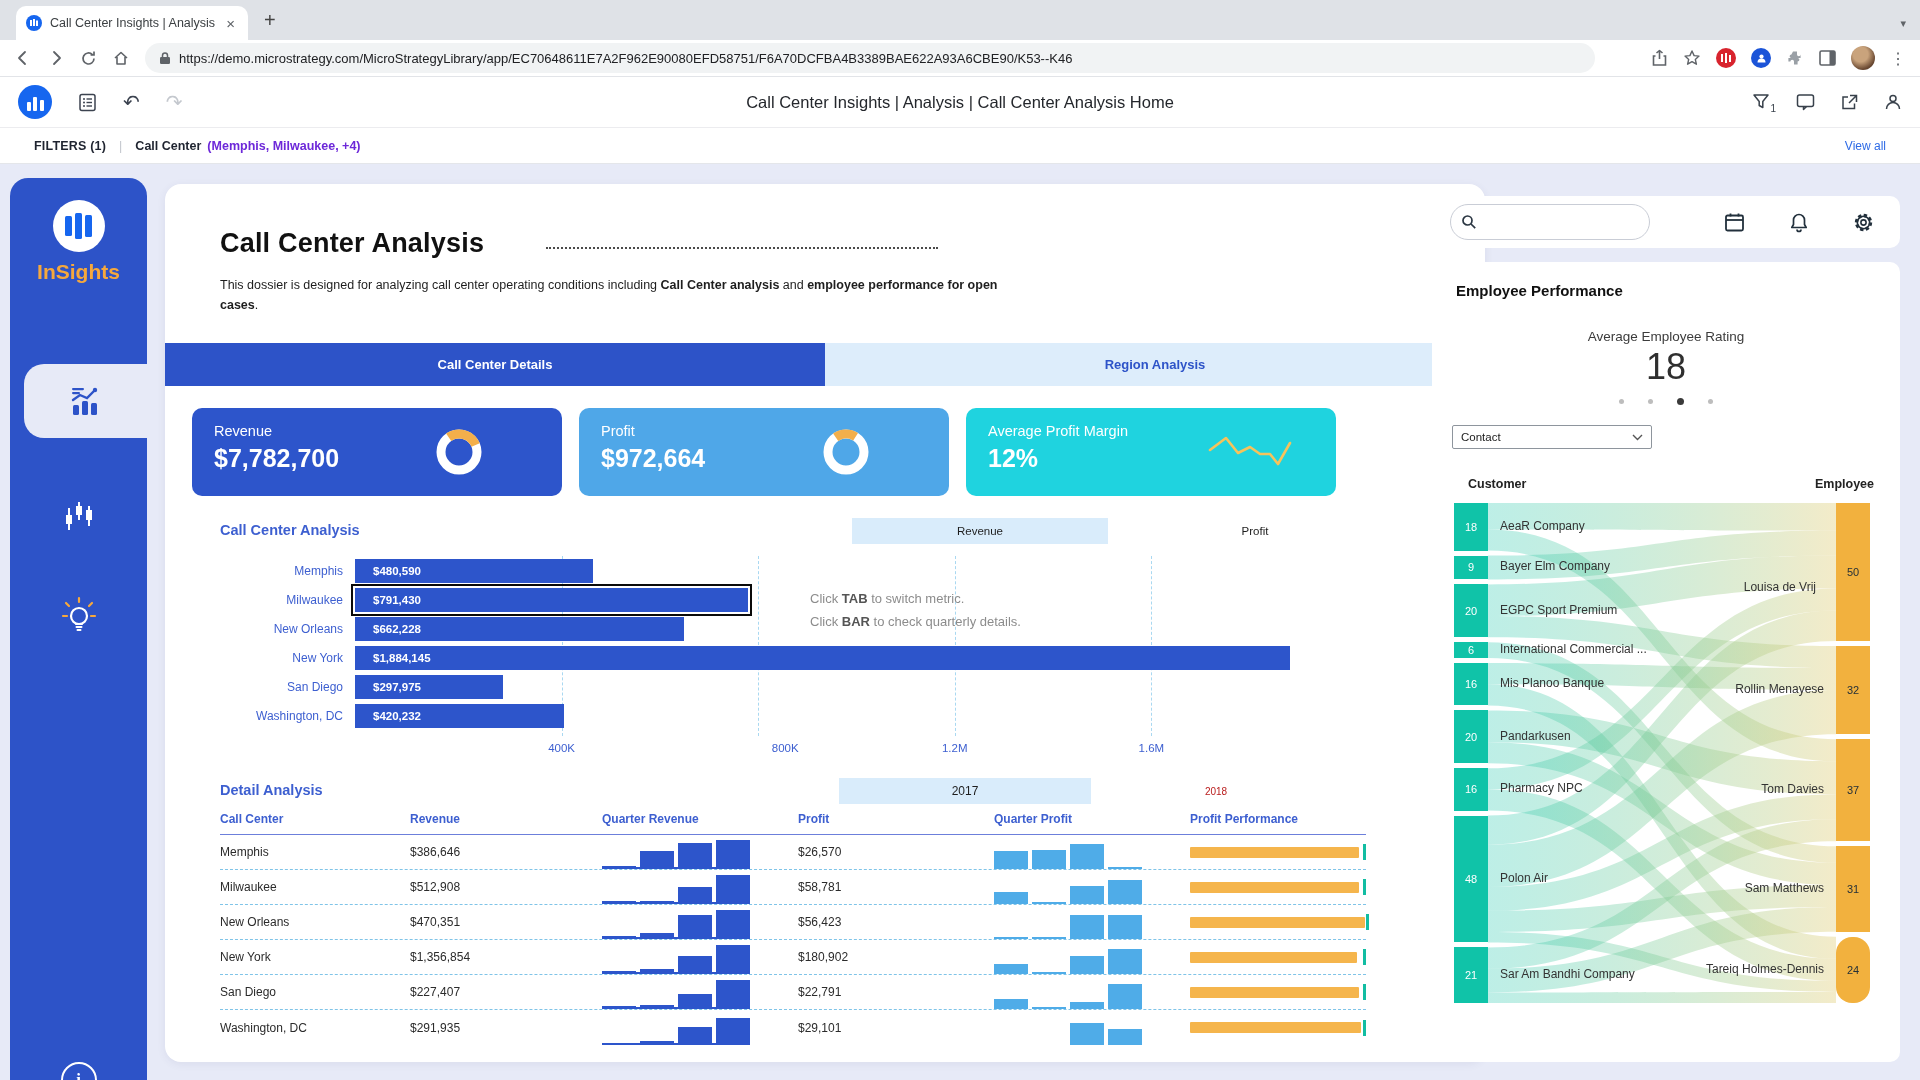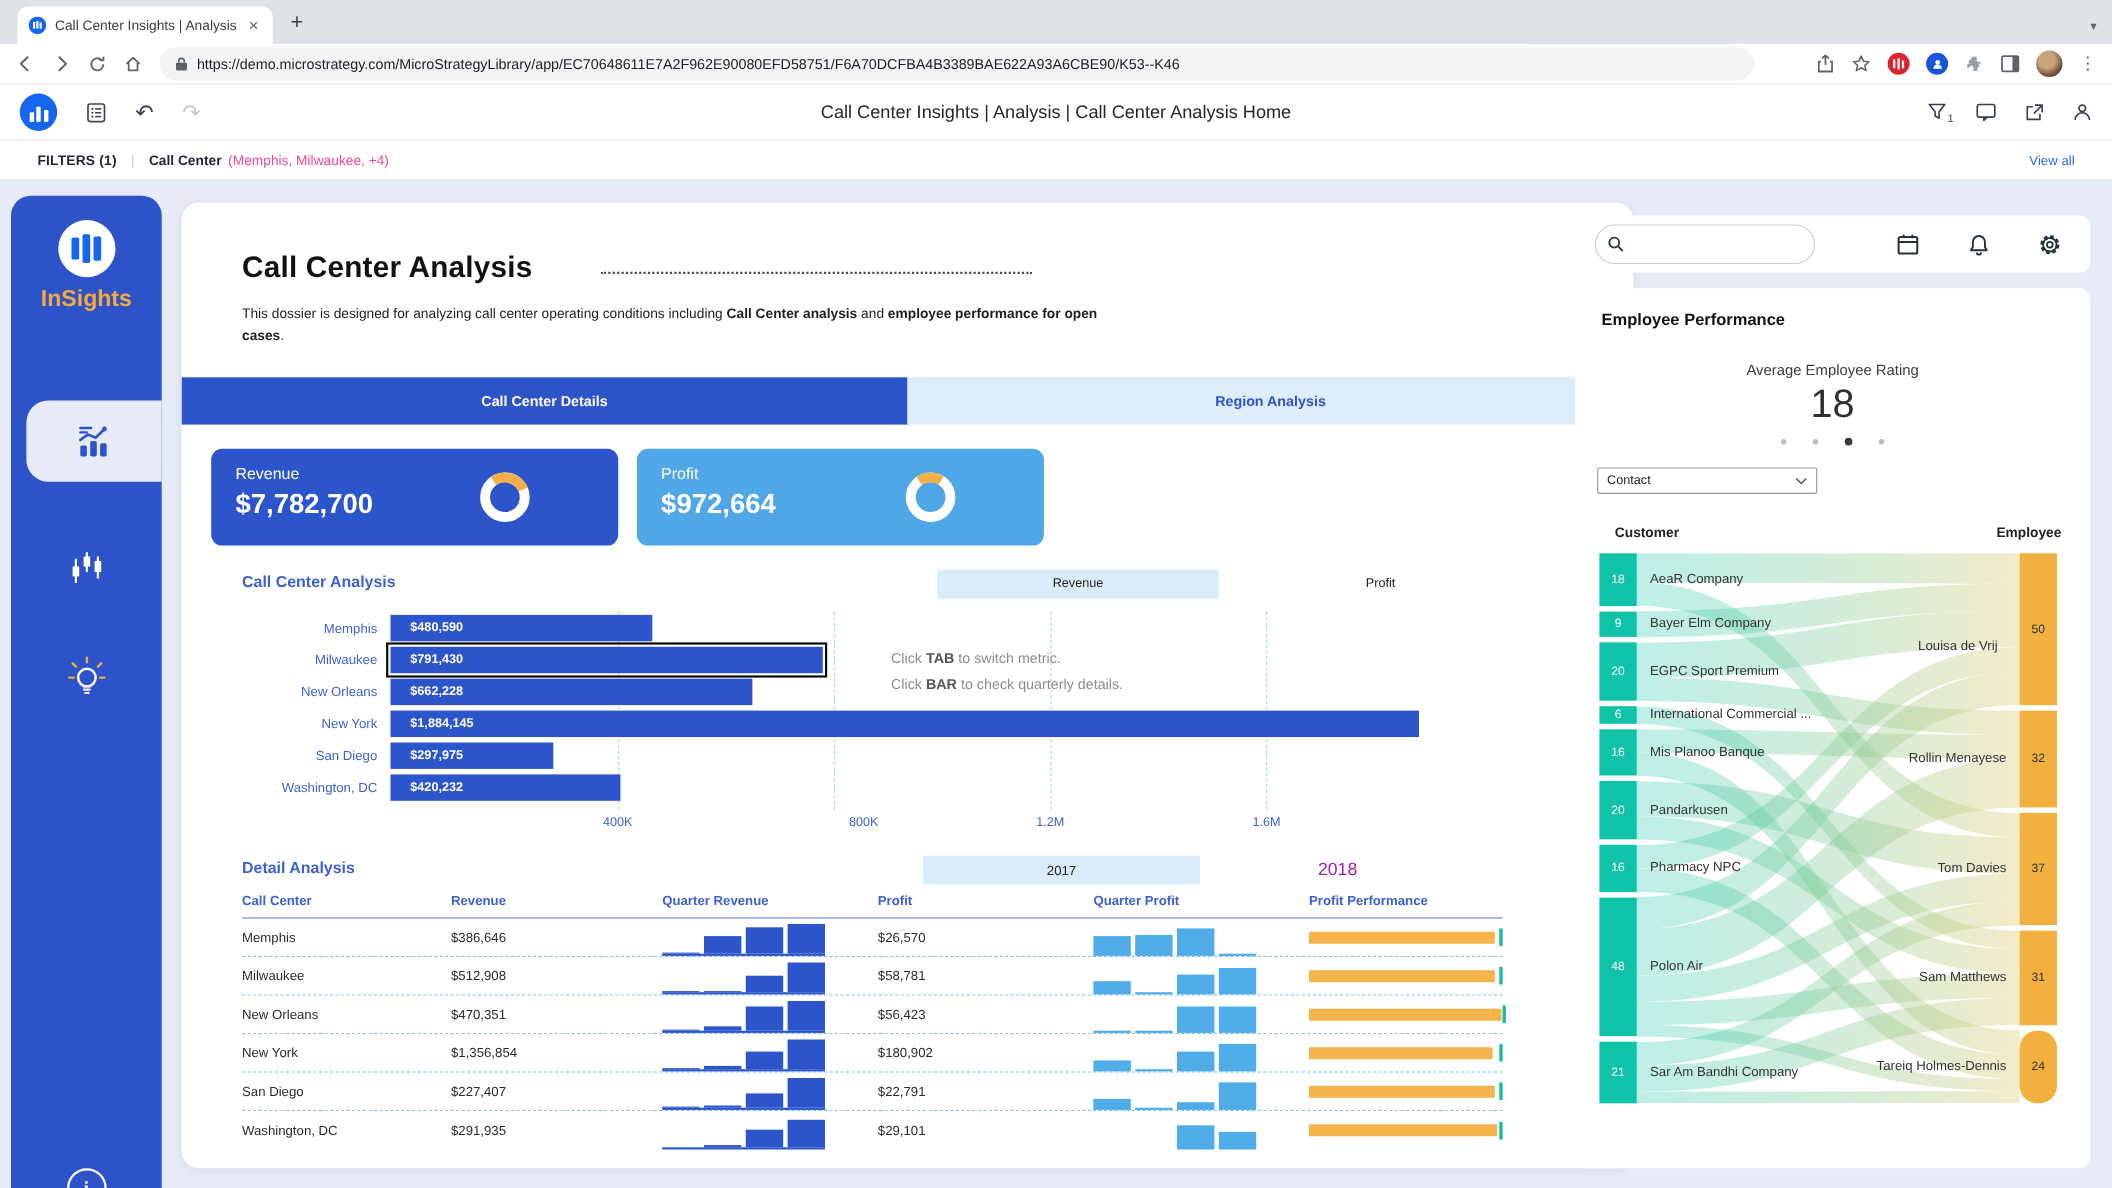--- a/index.html
+++ b/index.html
@@ -33,21 +33,21 @@
   .app-title { position:absolute; left:0; right:0; text-align:center; font-size:16.5px; color:#24272C; pointer-events:none; }
   .tool-right { margin-left:auto; display:flex; align-items:center; gap:25px; color:#38414B; }
   .filter-wrap { position:relative; }
   .filter-badge { position:absolute; right:-5px; bottom:-3px; font-size:10px; color:#38414B; }
 
   
   .filters-bar { height:36px; background:#fff; border-bottom:1px solid #E4E6EA; display:flex; align-items:center; padding:0 34px; font-size:12.5px; color:#1F2430; }
   .filters-label { font-weight:bold; letter-spacing:.2px; }
   .filters-sep { color:#C3C6CC; margin:0 13px; }
   .filters-name { font-weight:bold; }
-  .filters-vals { margin-left:6px; color:#ec4899; }
+  .filters-vals { margin-left:6px; color:#6d28d9;font-weight:bold; }
   .view-all { margin-left:auto; color:#2E6BE6; font-size:12px; }
 
   
   .workspace { position:relative; height:956px; background:#E7EAF7; }
 
   
   .sidebar { position:absolute; left:10px; top:14px; bottom:0; width:137px; background:#2D53C8; border-radius:18px 18px 0 0; display:flex; flex-direction:column; align-items:center; }
   .brand-circle { margin-top:22px; width:52px; height:52px; border-radius:50%; background:#fff; display:flex; align-items:center; justify-content:center; gap:3px; }
   .brand-circle i { width:7px; background:#1666EF; display:block; border-radius:1.5px; }
   .brand-text { margin-top:8px; color:#F6A83C; font-size:21px; font-weight:bold; }
@@ -90,21 +90,21 @@
   .vbar span { color:#fff; font-size:11.5px; font-weight:bold; padding-left:18px; white-space:nowrap; }
   .vbar.selected { outline:2px solid #0a0a0a; outline-offset:2px; }
   .chart-note { position:absolute; left:590px; top:32px; font-size:13px; color:#8C8C8C; line-height:1.75; }
   .chart-note b { color:#555; }
   .axis-row { position:absolute; left:145px; right:28px; top:186px; height:18px; }
   .axis-tick { position:absolute; transform:translateX(-50%); font-size:11.5px; color:#3D5FD0; }
 
   
   .detail-section { margin:20px 55px 0; position:relative; }
   .pill-2017 { position:absolute; left:619px; top:-4px; width:252px; height:26px; background:#D9ECFB; display:flex; align-items:center; justify-content:center; font-size:12px; color:#1E1E1E; }
-  .lbl-2018 { position:absolute; left:916px; top:-4px; width:160px; height:26px; display:flex; align-items:center; justify-content:center; font-size:16px; color:#a21caf; }
+  .lbl-2018 { position:absolute; left:916px; top:-4px; width:160px; height:26px; display:flex; align-items:center; justify-content:center; font-size:10px; color:#b91c1c; }
   .dtable { margin-top:14px; width:1146px; }
   .trow { display:grid; grid-template-columns:190px 192px 196px 196px 196px 1fr; align-items:end; }
   .thead { align-items:center; border-bottom:1.5px solid #6C7FDB; padding-bottom:8px; }
   .thead div { font-size:12px; font-weight:bold; color:#3D5FD0; }
   .tbody-row { height:35px; border-bottom:1.2px dashed #7FC4E8; position:relative; }
   .tbody-row:last-child { border-bottom:none; }
   .cell-text { font-size:12px; color:#2B2B2B; align-self:center; }
   .minibars { display:flex; align-items:flex-end; gap:4px; height:30px; width:148px; }
   .minibars i { width:34px; display:block; }
   .qr { border-bottom:2px solid #2D55CB; }
@@ -342,20 +342,29 @@
         <div class="kpi" style="background: rgb(79, 167, 232);">
           <div class="kpi-label">Profit</div>
           <div class="kpi-value">$972,664</div>
           <div class="kpi-widget">
             <svg width="50" height="50" viewBox="0 0 50 50">
               <circle cx="25" cy="25" r="18" fill="none" stroke="#fff" stroke-width="9"></circle>
               <circle cx="25" cy="25" r="18" fill="none" stroke="#F3AF4B" stroke-width="9" stroke-dasharray="21 113" transform="rotate(-125 25 25)"></circle>
             </svg>
           </div>
         </div>
+        <div class="kpi" style="background: rgb(31, 211, 223);">
+          <div class="kpi-label">Average Profit Margin</div>
+          <div class="kpi-value">12%</div>
+          <div class="kpi-widget">
+            <svg width="92" height="40" viewBox="0 0 92 40">
+              <polyline points="6,18 22,6 34,21 46,15 56,22 66,22 74,32 86,11" fill="none" stroke="#F6C35B" stroke-width="2.6" stroke-linejoin="round" stroke-linecap="round"></polyline>
+            </svg>
+          </div>
+        </div>
       </div>
 
     <section class="chart-section">
       <div class="section-title">Call Center Analysis</div>
       <div class="legend-rev">Revenue</div>
       <div class="legend-pro">Profit</div>
       <div class="chart-body">
         <div class="gridzone" id="gridzone">
             <div class="gridline" style="left: 18.9573%;"></div>
             <div class="gridline" style="left: 37.9147%;"></div>

